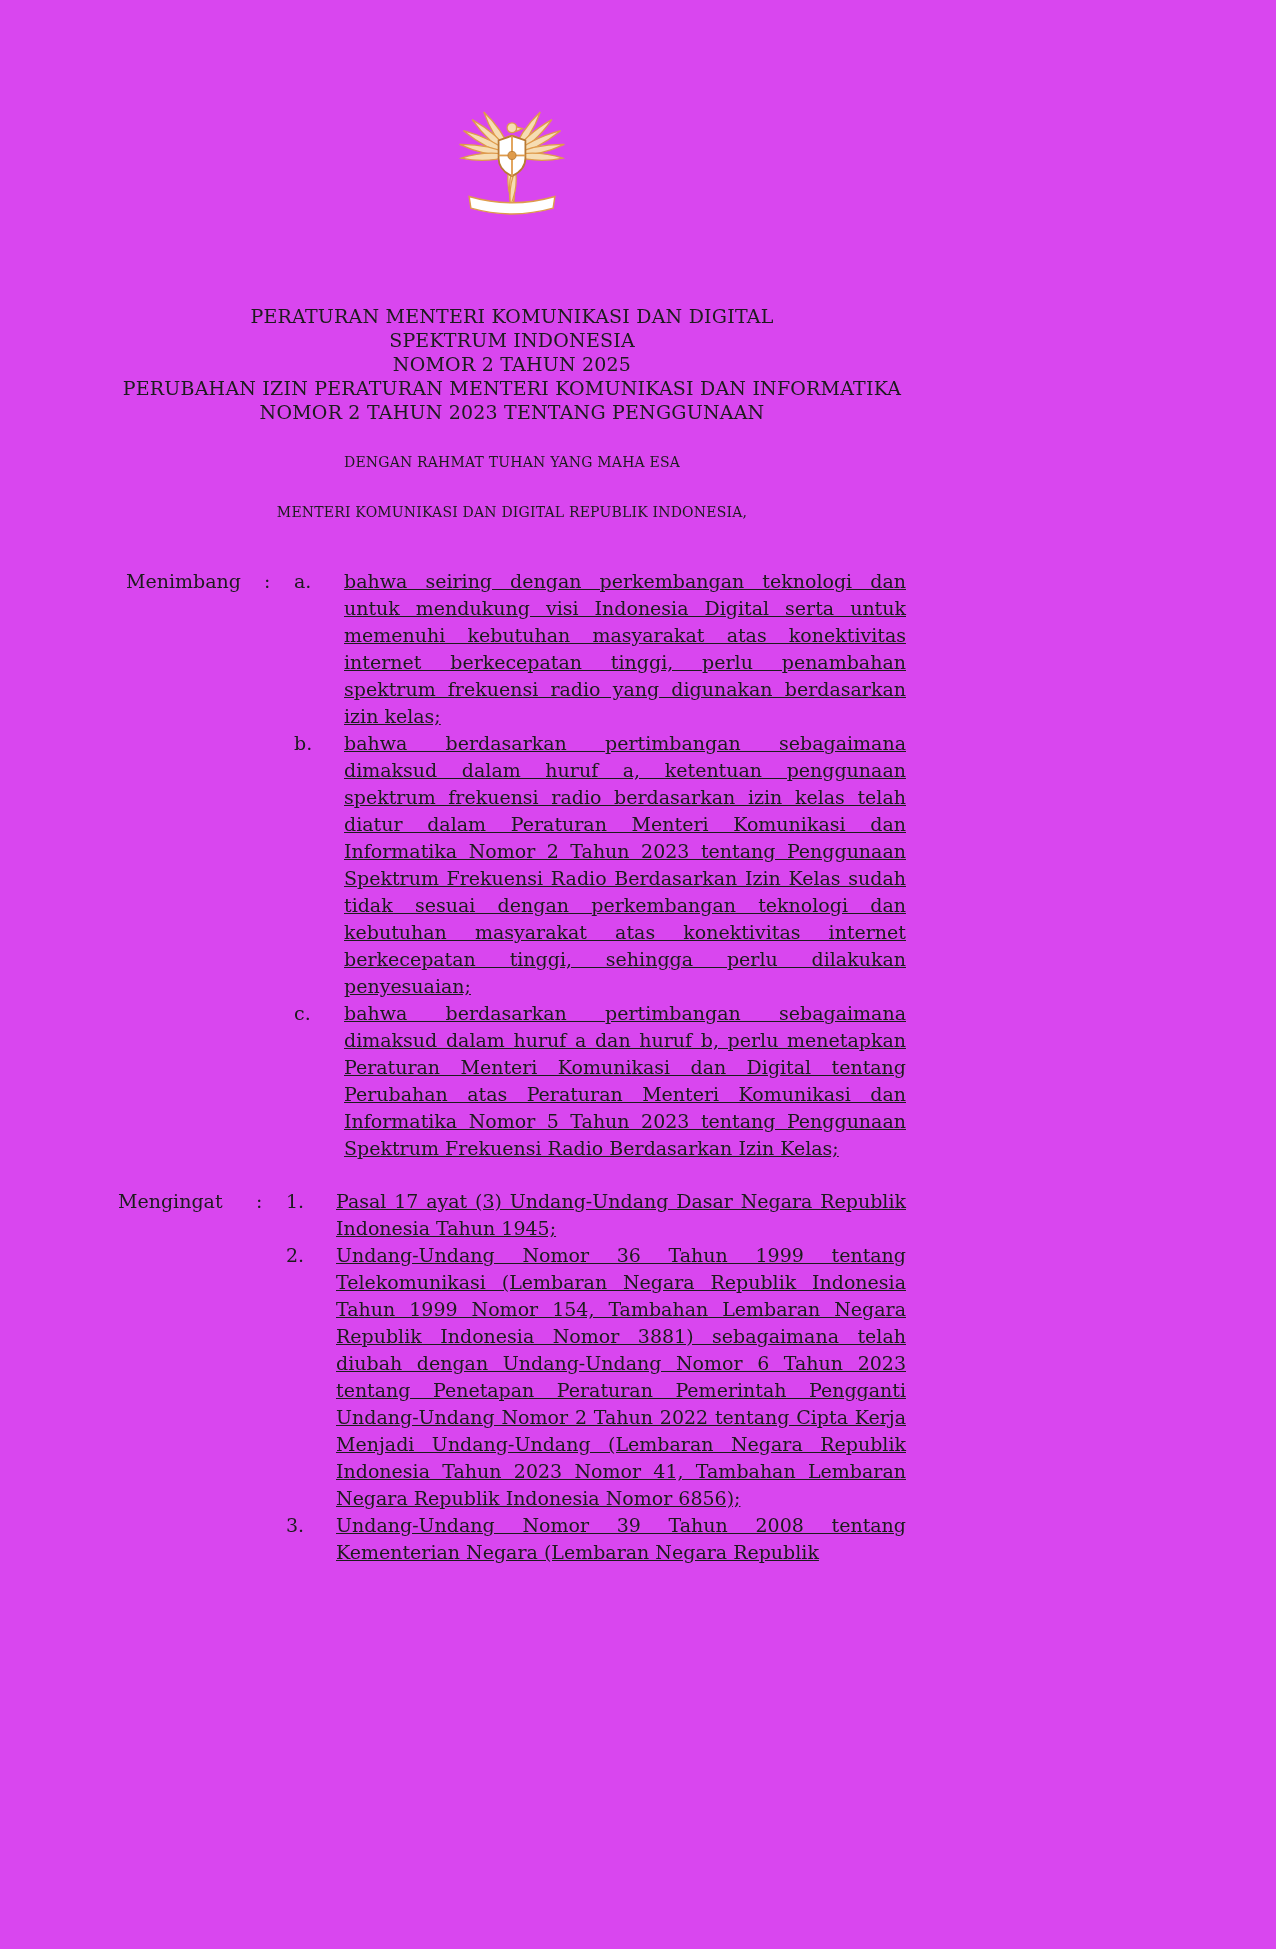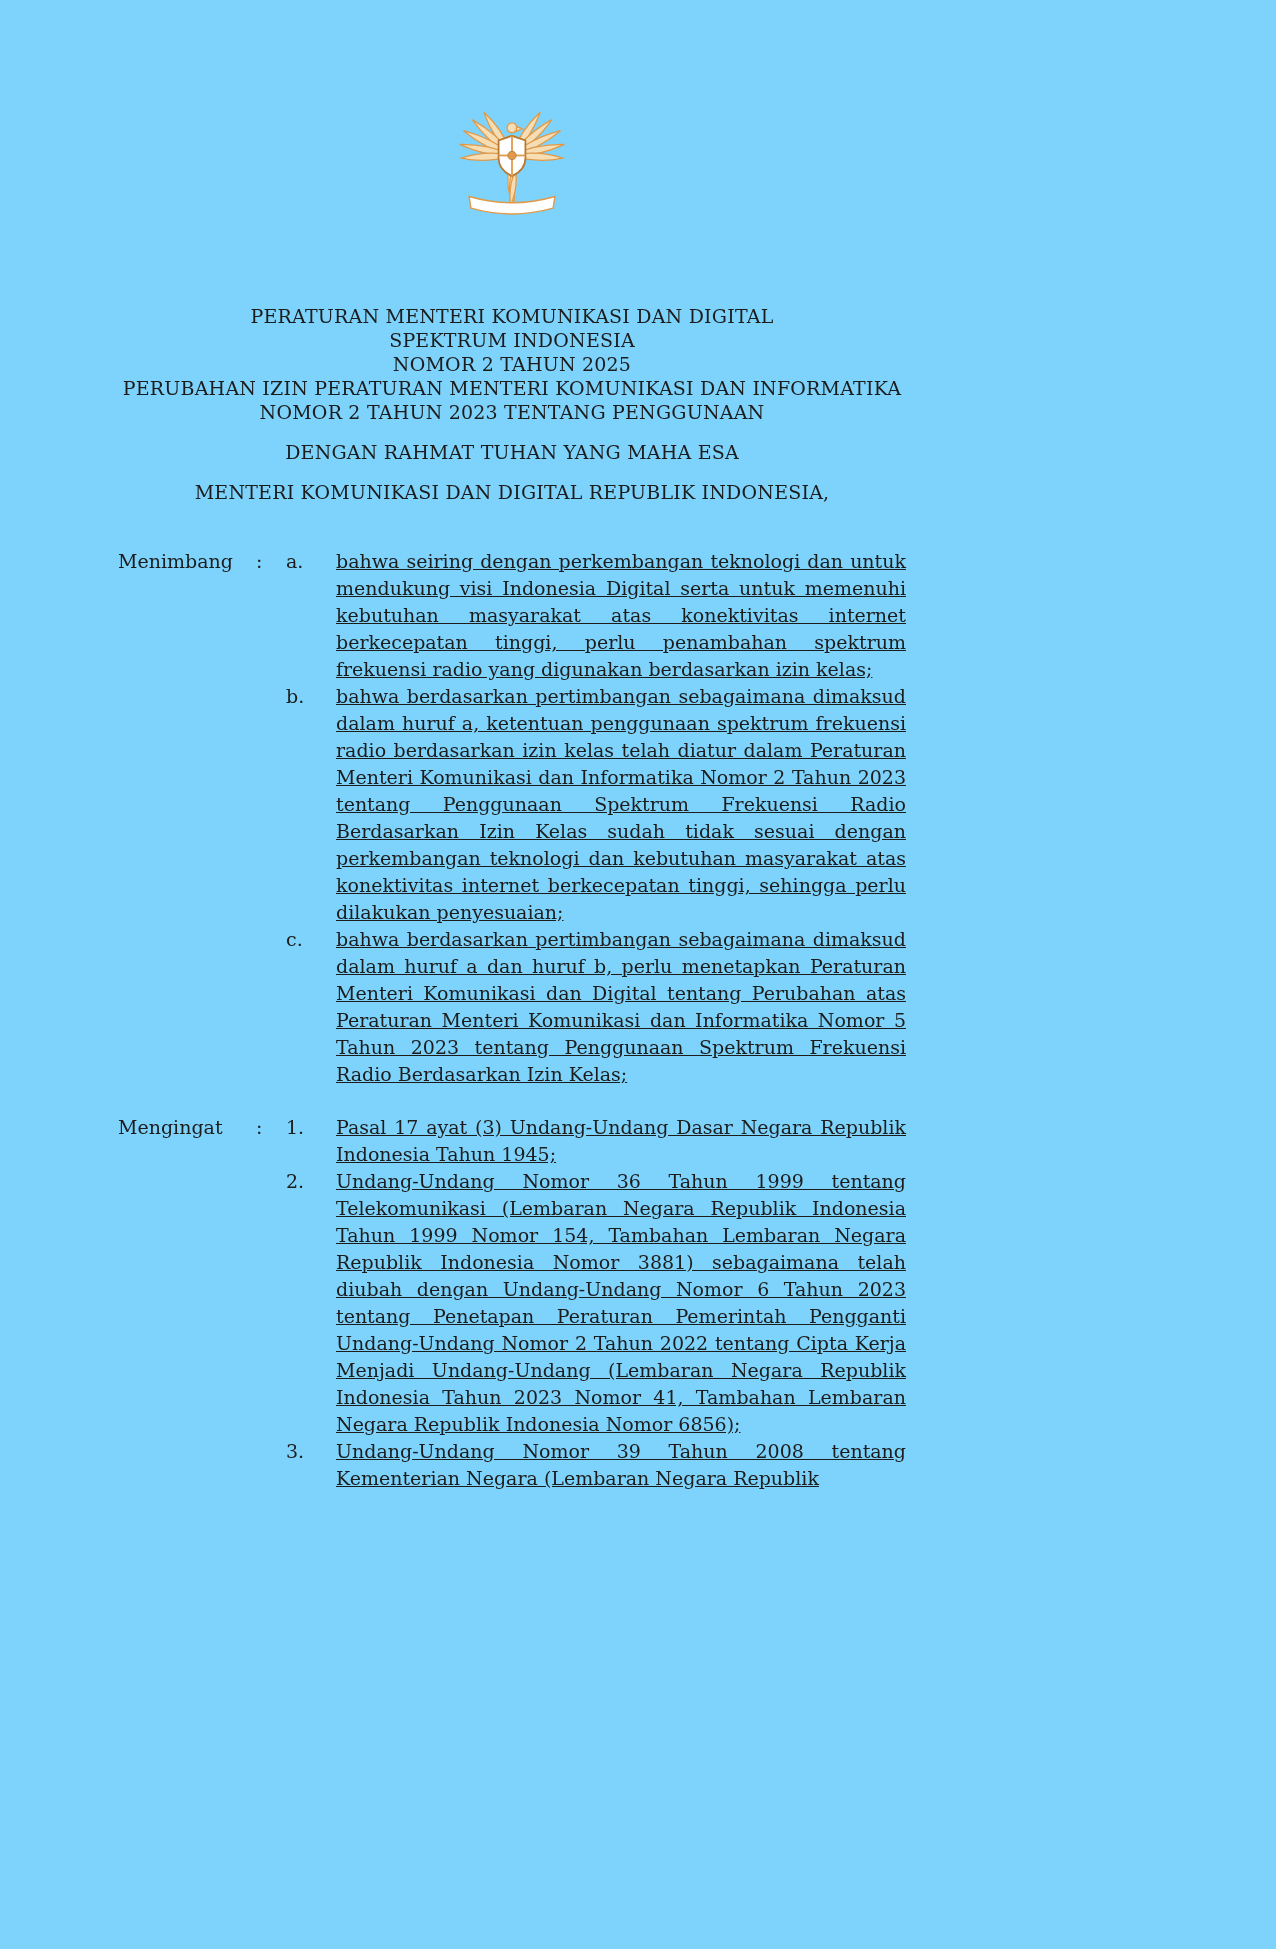--- a/index.html
+++ b/index.html
@@ -4,21 +4,21 @@
 <style>
   html, body {
     margin: 0;
     padding: 0;
     background: #ffffff;
   }
   .page {
     position: relative;
     width: 1276px;
     height: 1949px;
-    background: #7dd3fc;
+    background: #d946ef;
     font-family: "DejaVu Serif", "Liberation Serif", serif;
     color: #1c1c1c;
     overflow: hidden;
   }
   .content {
     position: absolute;
     left: 118px;
     top: 0;
     width: 788px;
   }
@@ -30,35 +30,36 @@
     justify-content: center;
   }
   .title-block {
     margin-top: 86px;
     text-align: center;
     font-size: 19px;
     line-height: 24px;
     letter-spacing: 0.2px;
   }
   .preamble {
-    margin-top: 16px;
+    margin-top: 26px;
     text-align: center;
-    font-size: 19px;
+    font-size: 14px;
     line-height: 24px;
     letter-spacing: 0.2px;
   }
   .section {
     display: grid;
     grid-template-columns: 138px 30px 1fr;
     align-items: start;
     font-size: 19px;
     line-height: 27px;
   }
   .section.first {
     margin-top: 44px;
+    margin-left: 8px;
   }
   .section.later {
     margin-top: 26px;
   }
   .sec-label {
     text-align: left;
   }
   .sec-colon {
     text-align: left;
   }

